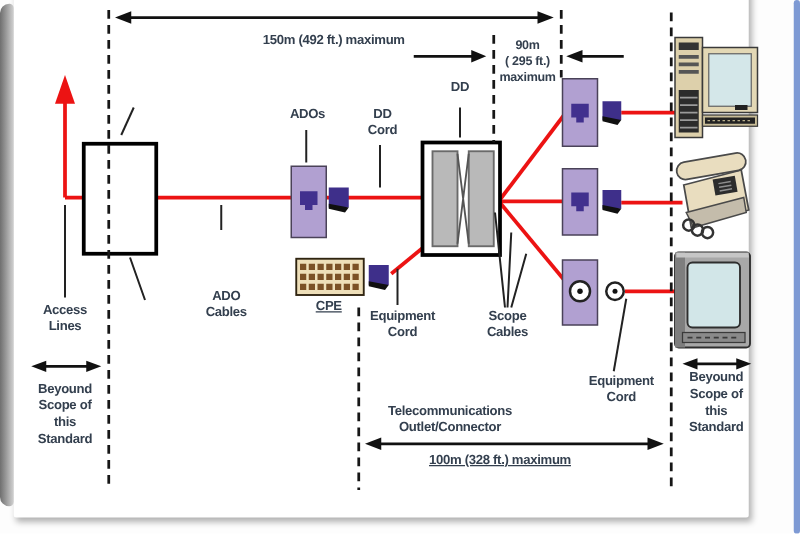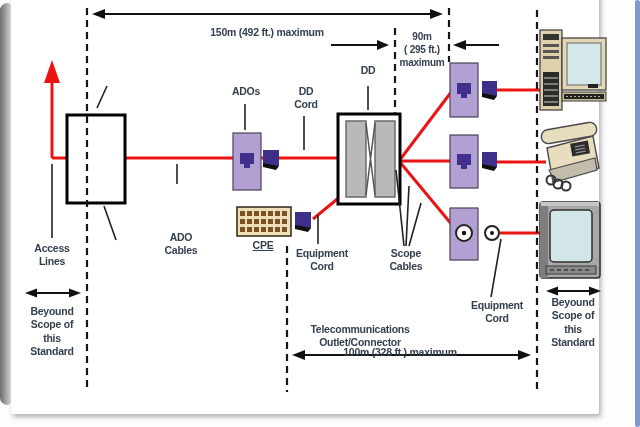--- a/index.html
+++ b/index.html
@@ -208,21 +208,21 @@
 Cables</div>
   <div class="lbl" style="left:243px;top:239px;width:40px;text-decoration:underline;">CPE</div>
   <div class="lbl" style="left:290px;top:247px;width:64px;">Equipment
 Cord</div>
   <div class="lbl" style="left:381px;top:247px;width:50px;">Scope
 Cables</div>
   <div class="lbl" style="left:295px;top:301px;width:130px;margin-top:22px;">Telecommunications
 Outlet/Connector</div>
   <div class="lbl" style="left:465px;top:299px;width:64px;">Equipment
 Cord</div>
-  <div class="lbl" style="left:320px;top:346px;width:160px;">100m (328 ft.) maximum</div>
+  <div class="lbl" style="left:320px;top:362px;width:160px;text-decoration:underline;">100m (328 ft.) maximum</div>
   <div class="lbl" style="left:25px;top:242px;width:54px;">Access
 Lines</div>
   <div class="lbl" style="left:22px;top:305px;width:60px;">Beyound
 Scope of
 this
 Standard</div>
   <div class="lbl" style="left:543px;top:296px;width:60px;">Beyound
 Scope of
 this
 Standard</div>

